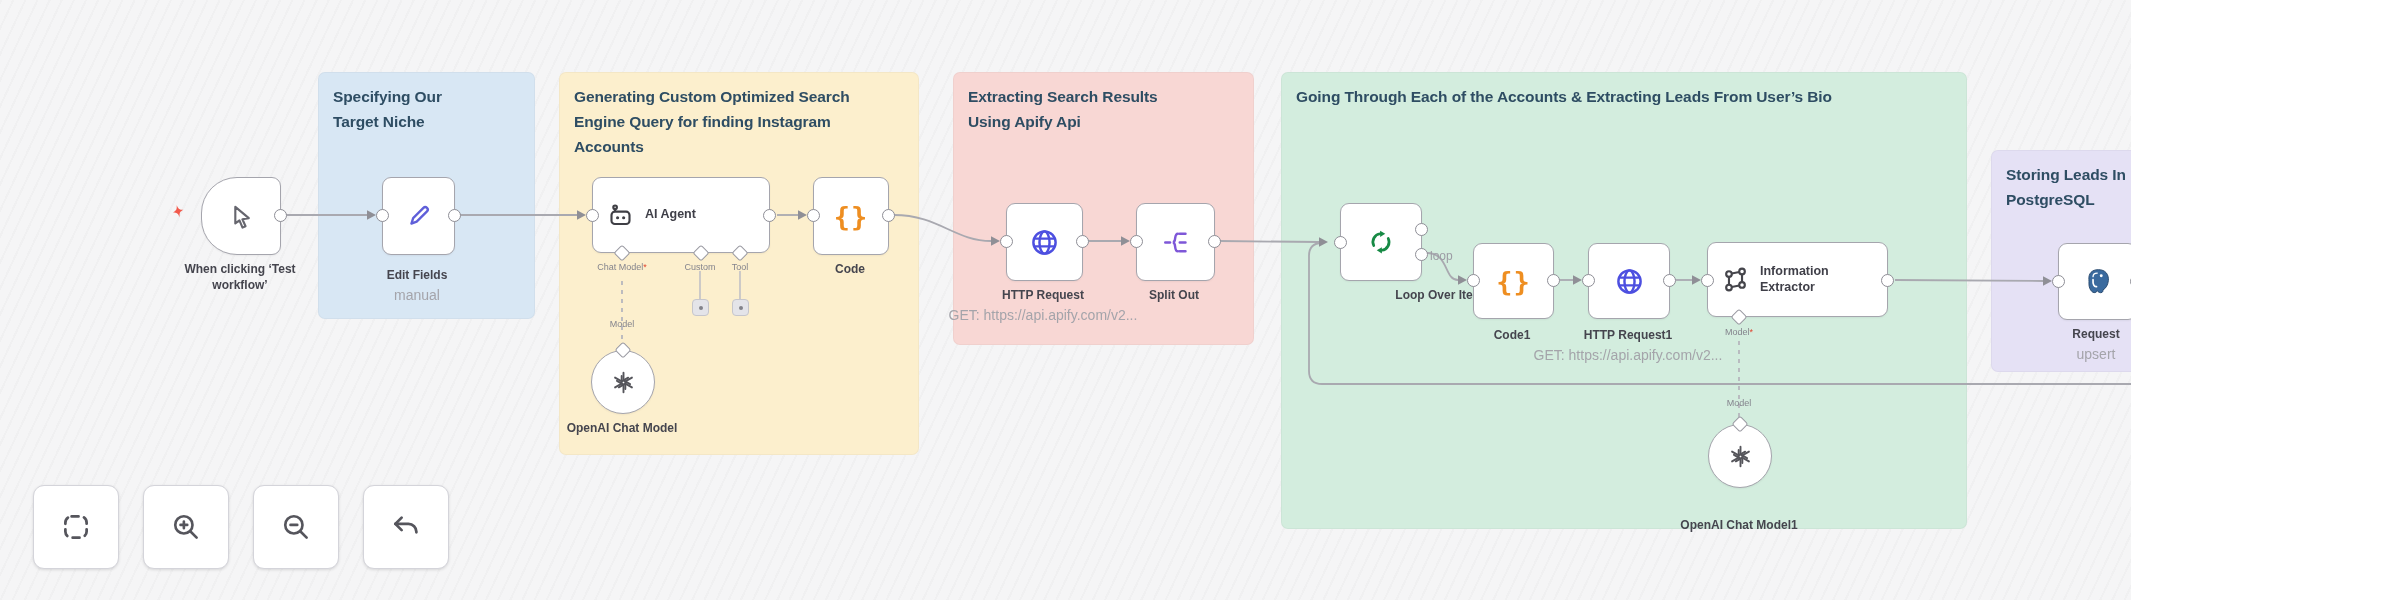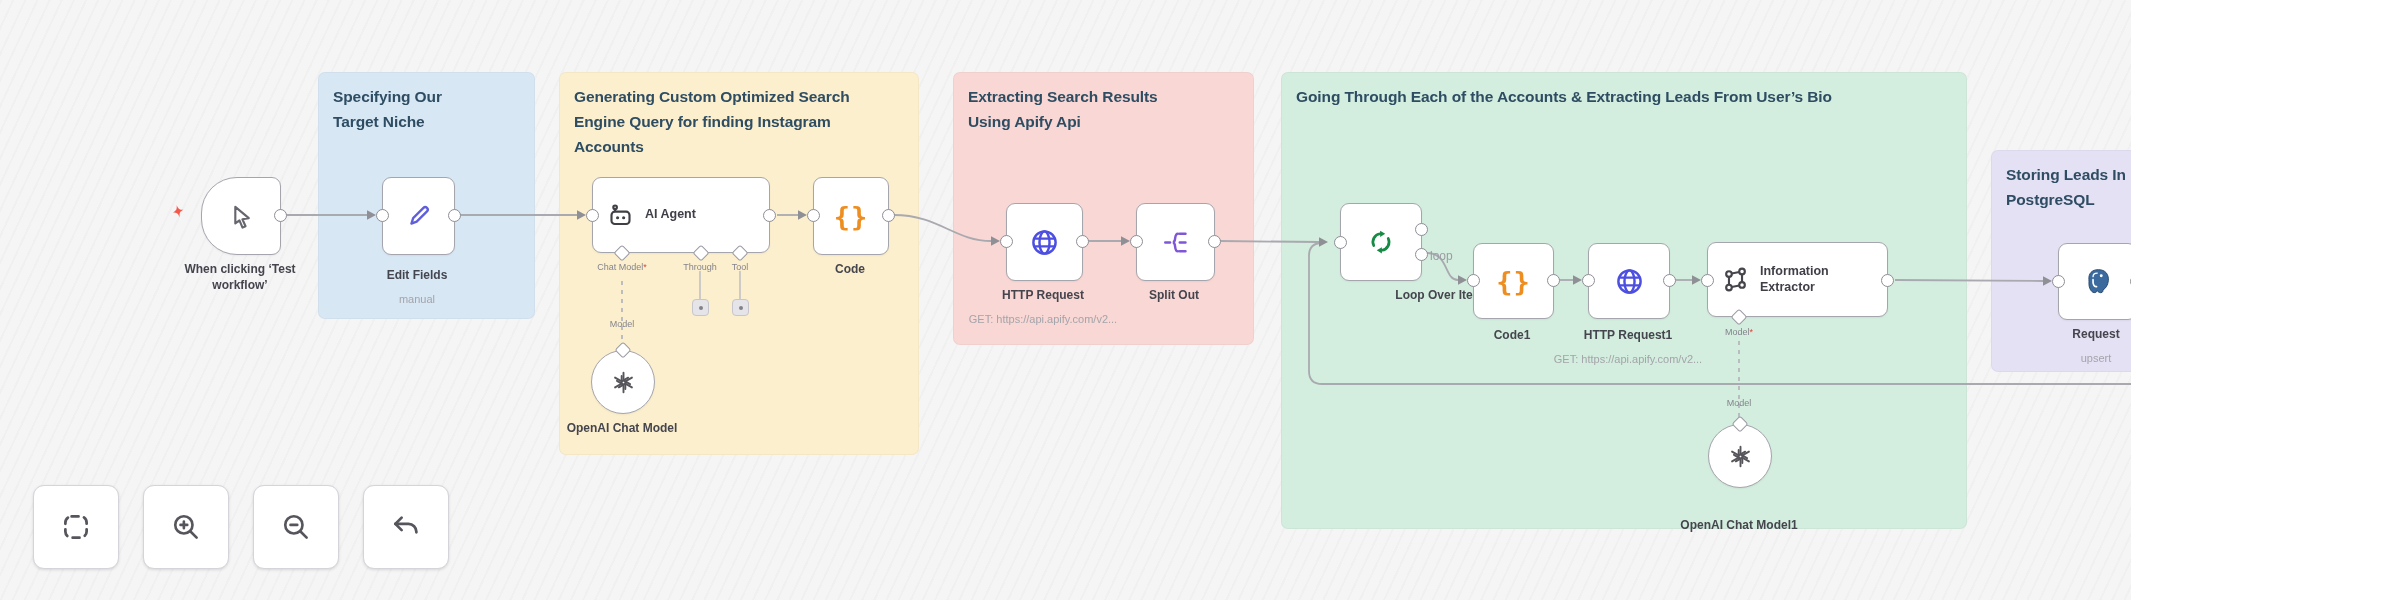--- a/index.html
+++ b/index.html
@@ -17,21 +17,21 @@
         box-shadow:0 1px 2px rgba(0,0,0,0.05);display:flex;align-items:center;justify-content:center;}
   .node.trigger{border-radius:36px 9px 9px 36px;}
   .node.circle-node{border-radius:50%;}
   .node.wide{justify-content:flex-start;padding-left:14px;box-sizing:border-box;}
   .node-inner-label{font-size:12.5px;font-weight:600;color:#3f3f48;margin-left:11px;line-height:1.25;}
   .port{position:absolute;width:13px;height:13px;background:#fff;border:1.8px solid #8e8e96;border-radius:50%;box-sizing:border-box;z-index:4;}
   .diamond{position:absolute;width:12px;height:12px;background:#fff;border:1.8px solid #9a9aa2;border-radius:2.5px;transform:rotate(45deg);box-sizing:border-box;z-index:4;}
   .endpoint-square{position:absolute;width:15px;height:15px;background:#e4e4e9;border:1px solid #c6c6cc;border-radius:4px;z-index:3;display:flex;align-items:center;justify-content:center;}
   .endpoint-square::after{content:"";width:4px;height:4px;border-radius:50%;background:#82828a;}
   .node-label{position:absolute;z-index:3;text-align:center;width:220px;font-size:12px;font-weight:600;color:#45454e;line-height:1.3;}
-  .node-sub{font-size:11px;font-weight:400;color:#a4a4aa;margin-top:8px;}
+  .node-sub{font-size:14px;font-weight:400;color:#a4a4aa;margin-top:2px;}
   .mini-label{position:absolute;z-index:3;text-align:center;font-size:9px;color:#84848d;width:90px;}
   .mini-label .req{color:#e0452f;}
   .loop-tag{position:absolute;z-index:3;font-size:12px;color:#9c9ca4;}
   .braces{font-family:"DejaVu Sans Mono",monospace;font-weight:700;font-size:27px;color:#ee8e21;letter-spacing:1px;line-height:1;}
   .controls{position:absolute;left:33px;top:485px;display:flex;gap:24px;z-index:5;}
   .ctrl-btn{width:84px;height:82px;background:#fff;border:1px solid #d4d4da;border-radius:11px;
     box-shadow:0 1px 3px rgba(0,0,0,0.12);display:flex;align-items:center;justify-content:center;cursor:pointer;}
   .spark{position:absolute;z-index:3;}
 </style>
 </head>
@@ -142,21 +142,21 @@
     <span class="node-inner-label">AI Agent</span>
     <span class="port" style="left:-7px;top:31px;"></span>
     <span class="port" style="right:-7px;top:31px;"></span>
     <span class="diamond" style="left:23px;bottom:-7px;"></span>
     <span class="diamond" style="left:102px;bottom:-7px;"></span>
     <span class="diamond" style="left:141px;bottom:-7px;"></span>
   </div>
   <div class="mini-label" style="left:577px;top:262px;">
     <span>Chat Model</span><span class="req">*</span>
   </div>
-  <div class="mini-label" style="left:655px;top:262px;"><span>Through</span></div>
+  <div class="mini-label" style="left:655px;top:262px;"><span>Custom</span></div>
   <div class="mini-label" style="left:695px;top:262px;"><span>Tool</span></div>
   <span class="endpoint-square" style="left:692px;top:299px;"></span>
   <span class="endpoint-square" style="left:732px;top:299px;"></span>
   <div class="mini-label" style="left:577px;top:319px;"><span>Model</span></div>
 
   <div class="node circle-node" style="left:591px;top:350px;width:62px;height:62px;">
     <svg width="25" height="25" viewBox="-10.5 -10.5 21 21" fill="none" stroke="#55555b" stroke-width="1.6" stroke-linecap="round" stroke-linejoin="round">
       <path d="M0 -8.2 L0 -1.8 L5.5 1.4"></path>
       <path d="M0 -8.2 L0 -1.8 L5.5 1.4" transform="rotate(60)"></path>
       <path d="M0 -8.2 L0 -1.8 L5.5 1.4" transform="rotate(120)"></path>

